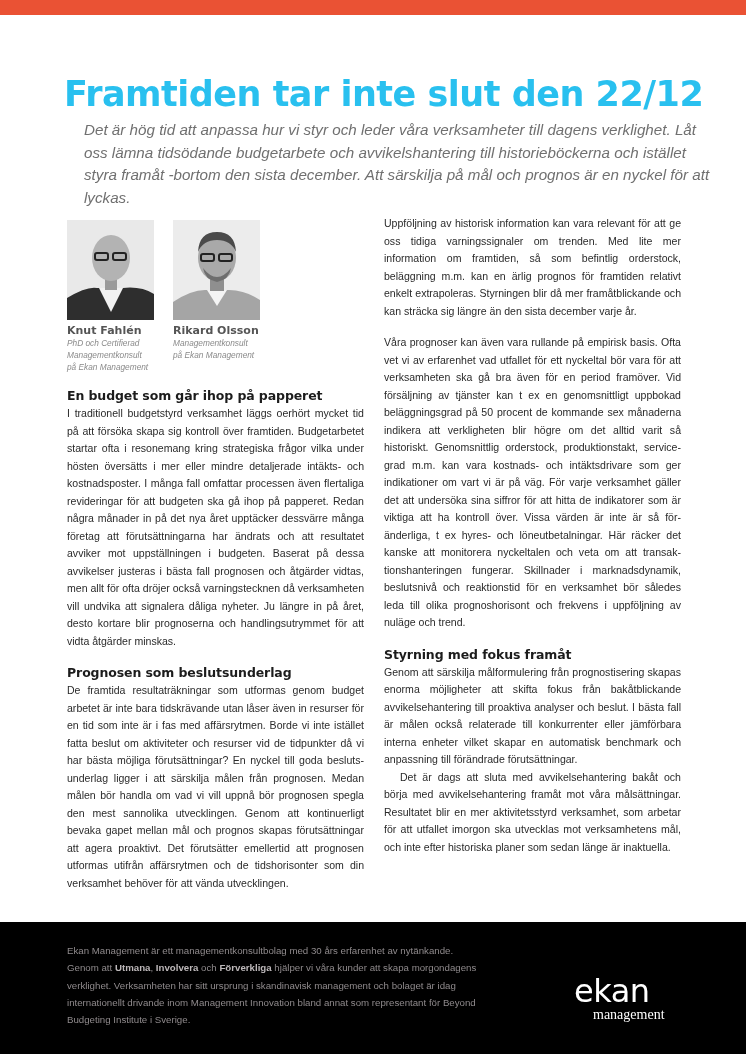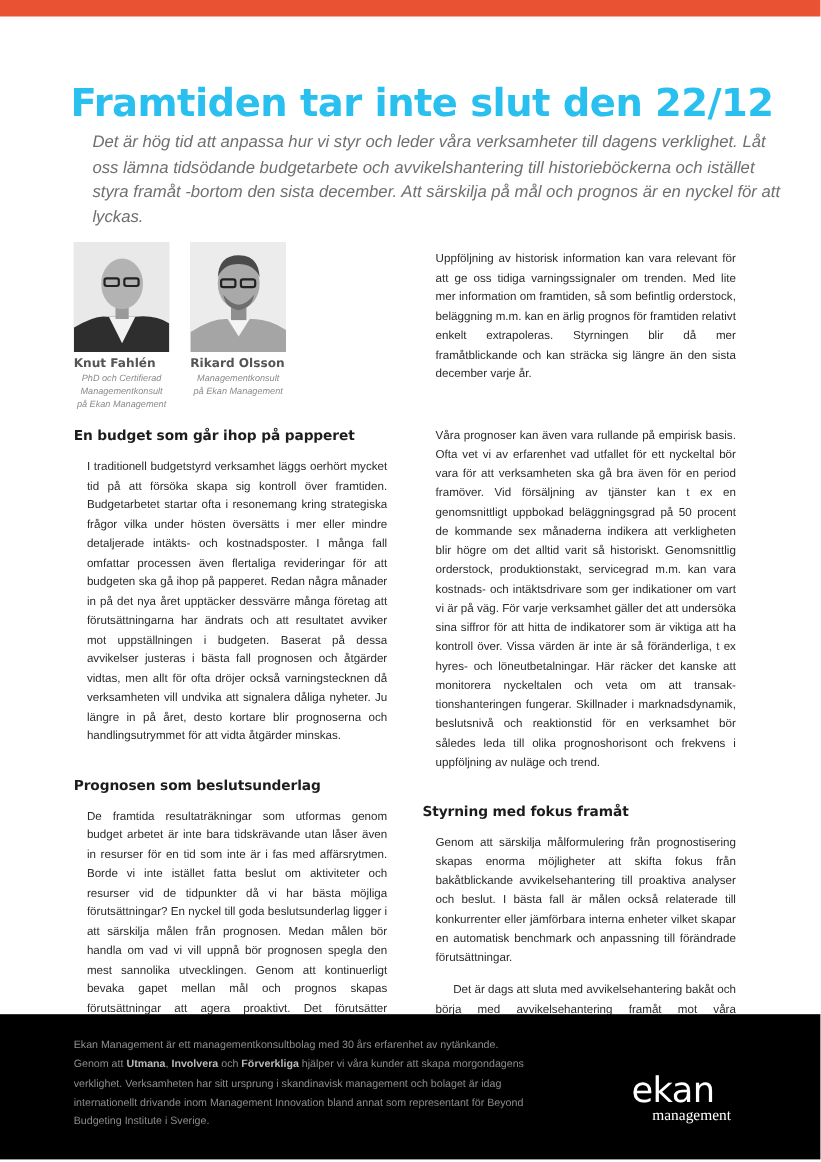--- a/index.html
+++ b/index.html
@@ -6,24 +6,24 @@
   html, body { width:746px; height:1056px; background:#ffffff; overflow:hidden; }
   body { position:relative; font-family:"Liberation Sans", sans-serif; color:#2b2b2b; }
   .topbar { position:absolute; left:0; top:0; width:746px; height:15px; background:#ea5234; }
   .title { position:absolute; left:64px; top:74px; width:640px; font-family:"DejaVu Sans", sans-serif; font-weight:bold; font-size:35px; letter-spacing:-0.5px; color:#29c0ef; white-space:nowrap; }
   .lead { position:absolute; left:64px; top:119px; width:630px; font-family:Liberation Sans, sans-serif; font-style:italic; font-size:15.2px; line-height:22.5px; color:#707070;margin-left:20px; }
   .authors { position:absolute; left:67px; top:220px; display:flex; gap:19px; }
   .author { width:87px; }
   .photo { width:87px; height:100px; background:#e4e4e4; position:relative; overflow:hidden; }
   .photo svg { display:block; }
   .aname { font-family:"DejaVu Sans", sans-serif; font-weight:bold; font-size:11px; color:#555; margin-top:4px; white-space:nowrap; }
-  .arole { font-style:italic; font-size:8.3px; color:#8a8a8a; line-height:12px; white-space:nowrap;text-align:center; }
+  .arole { font-style:italic; font-size:8.3px; color:#8a8a8a; line-height:12px; white-space:nowrap; }
   .col { position:absolute; width:297px; font-size:10.55px; line-height:17.5px; text-align:justify; color:#2a2a2a; }
   .col h2 { font-family:"DejaVu Sans", sans-serif; font-weight:bold; font-size:12.5px; line-height:17px; color:#1c1c1c; margin-bottom:1px; letter-spacing:-0.1px; }
-  .col p { margin:12px; }
+  .col p { margin:0; }
   .indent { text-indent:16px; }
   .gap { height:14px; }
   .footer { position:absolute; left:0; top:922px; width:746px; height:132px; background:#000000; }
   .footer-text { position:absolute; left:67px; top:20px; width:420px; font-size:9.7px; line-height:17.3px; color:#8f8a8c; }
   .footer-text b { color:#bdb8ba; }
   .logo { position:absolute; left:574px; top:52px; color:#ffffff; }
   .logo-main { font-family:"DejaVu Sans", sans-serif; font-size:32px; line-height:34px; letter-spacing:-0.5px; font-weight:normal; }
   .logo-sub { font-family:Liberation Serif, serif; font-size:14px; line-height:14px; margin-left:19px; }
 </style>
 </head>

